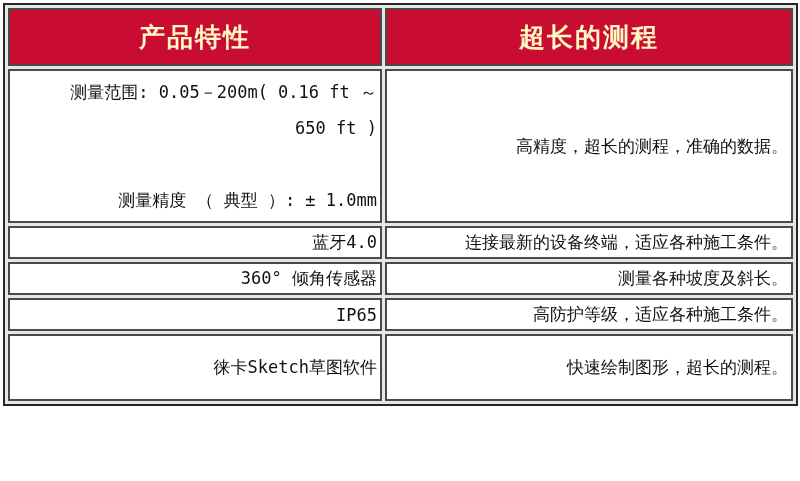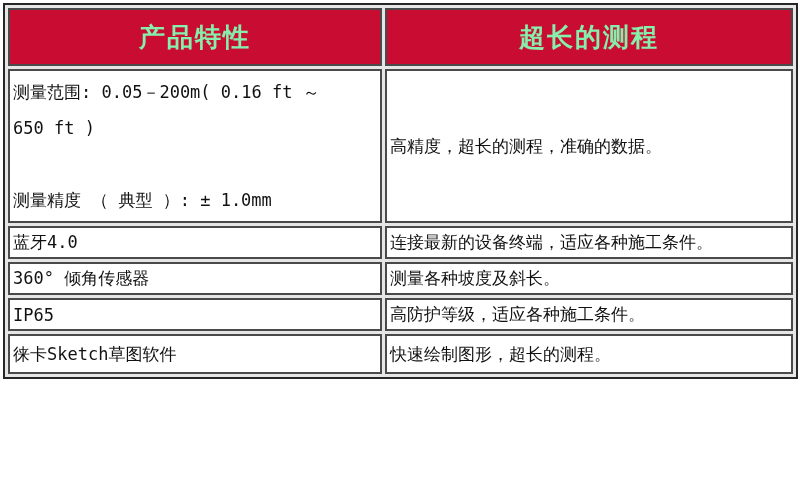--- a/index.html
+++ b/index.html
@@ -32,33 +32,34 @@
   table.spec td {
     border: 2px solid #4a4a4a;
     background: #ffffff;
     box-sizing: border-box;
     color: #111111;
     font-size: 17px;
     padding: 0 3px;
     vertical-align: middle;
     white-space: pre-line;
     overflow: hidden;
+    text-align: right;
   }
   table.spec th.hdr {
     height: 58px;
     font-size: 26px;
     font-weight: bold;
     text-align: center;
-    color: #86efac;
+    color: #fef9c3;
     letter-spacing: 2px;
     white-space: nowrap;
   }
   tr.row-tall td { height: 154px; }
   tr.row-std  td { height: 33px; }
-  tr.row-last td { height: 40px; }
+  tr.row-last td { height: 67px; }
   td.cell-left  { text-align: left; }
   td.cell-right { text-align: left; }
   td.multi {
     vertical-align: top;
     padding-top: 8px;
     line-height: 36px;
   }
 </style>
 </head>
 <body>

